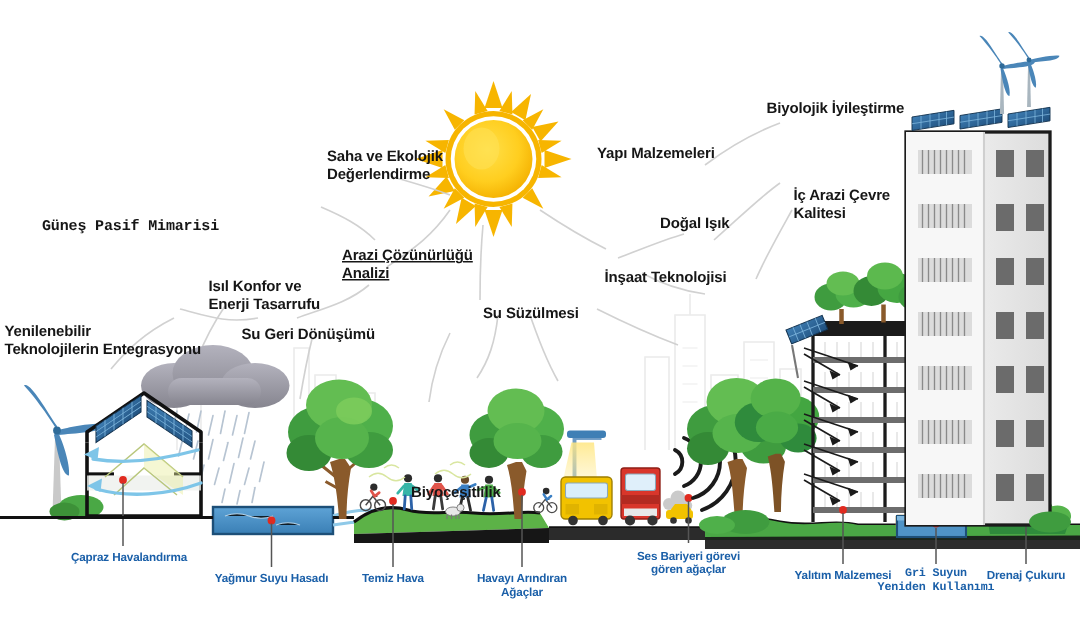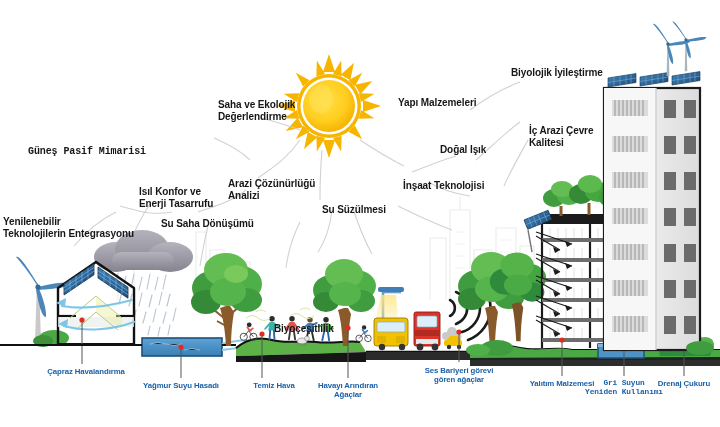--- a/index.html
+++ b/index.html
@@ -643,38 +643,38 @@
 
     <ellipse cx="700" cy="348" rx="14" ry="7" fill="#3f9c3f"></ellipse>
   </svg>
 
   <div id="top-label-layer">
       <div class="lbl lbl-dark" style="left: 28px; top: 146px; font-family: Liberation Mono, monospace;">Güneş Pasif Mimarisi</div>
       <div class="lbl lbl-dark" style="left: 3px; top: 216px;">Yenilenebilir
 Teknolojilerin Entegrasyonu</div>
       <div class="lbl lbl-dark" style="left: 139px; top: 186px;">Isıl Konfor ve
 Enerji Tasarrufu</div>
-      <div class="lbl lbl-dark" style="left: 161px; top: 218px;">Su Saha Dönüşümü</div>
+      <div class="lbl lbl-dark" style="left: 161px; top: 218px;">Su Geri Dönüşümü</div>
       <div class="lbl lbl-dark" style="left: 178px; top: 99px; margin-left: 40px;">Saha ve Ekolojik
 Değerlendirme</div>
-      <div class="lbl lbl-dark" style="left: 228px; top: 178px;">Arazi Çözünürlüğü
+      <div class="lbl lbl-dark" style="left: 228px; top: 165px; text-decoration: underline;">Arazi Çözünürlüğü
 Analizi</div>
       <div class="lbl lbl-dark" style="left: 322px; top: 204px;">Su Süzülmesi</div>
       <div class="lbl lbl-dark" style="left: 398px; top: 97px;">Yapı Malzemeleri</div>
       <div class="lbl lbl-dark" style="left: 440px; top: 144px;">Doğal Işık</div>
       <div class="lbl lbl-dark" style="left: 403px; top: 180px;">İnşaat Teknolojisi</div>
       <div class="lbl lbl-dark" style="left: 511px; top: 67px;">Biyolojik İyileştirme</div>
       <div class="lbl lbl-dark" style="left: 529px; top: 125px;">İç Arazi Çevre
 Kalitesi</div>
       <div class="lbl lbl-dark" style="left: 274px; top: 275px; margin-top: 48px;">Biyoçeşitlilik</div>
     </div>
   <div id="bottom-label-layer">
       <div class="lbl lbl-blue ctr" style="left: 16px; top: 367px; width: 140px;">Çapraz Havalandırma</div>
       <div class="lbl lbl-blue ctr" style="left: 111px; top: 381px; width: 140px;">Yağmur Suyu Hasadı</div>
-      <div class="lbl lbl-blue ctr" style="left: 192px; top: 381px; width: 140px; padding-left: 12px;">Temiz Hava</div>
+      <div class="lbl lbl-blue ctr" style="left: 192px; top: 381px; width: 140px;">Temiz Hava</div>
       <div class="lbl lbl-blue ctr" style="left: 278px; top: 381px; width: 140px;">Havayı Arındıran
 Ağaçlar</div>
       <div class="lbl lbl-blue ctr" style="left: 389px; top: 366px; width: 140px;">Ses Bariyeri görevi
 gören ağaçlar</div>
       <div class="lbl lbl-blue ctr" style="left: 492px; top: 379px; width: 140px;">Yalıtım Malzemesi</div>
       <div class="lbl lbl-blue ctr" style="left: 554px; top: 379px; width: 140px; font-family: Liberation Mono, monospace;">Gri Suyun
 Yeniden Kullanımı</div>
       <div class="lbl lbl-blue ctr" style="left: 614px; top: 379px; width: 140px;">Drenaj Çukuru</div>
     </div>
 

